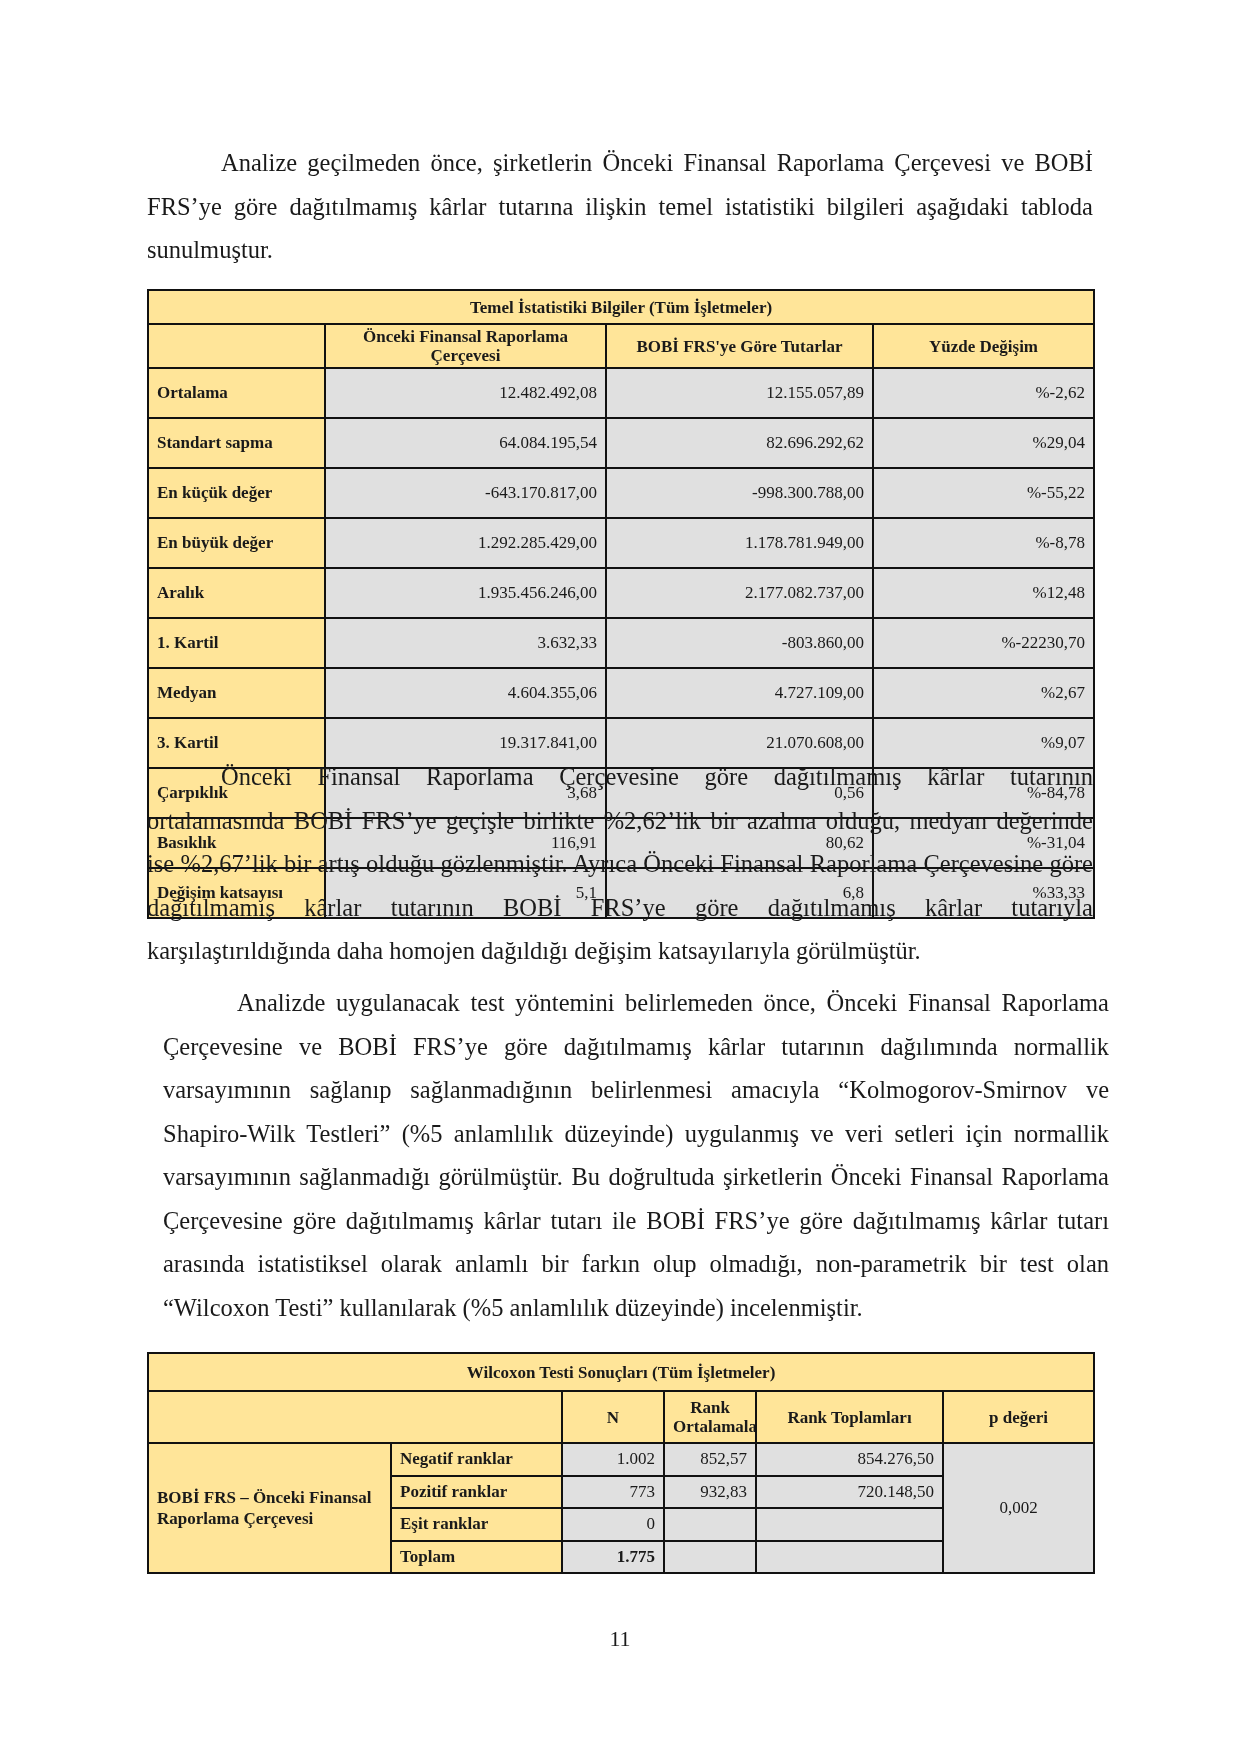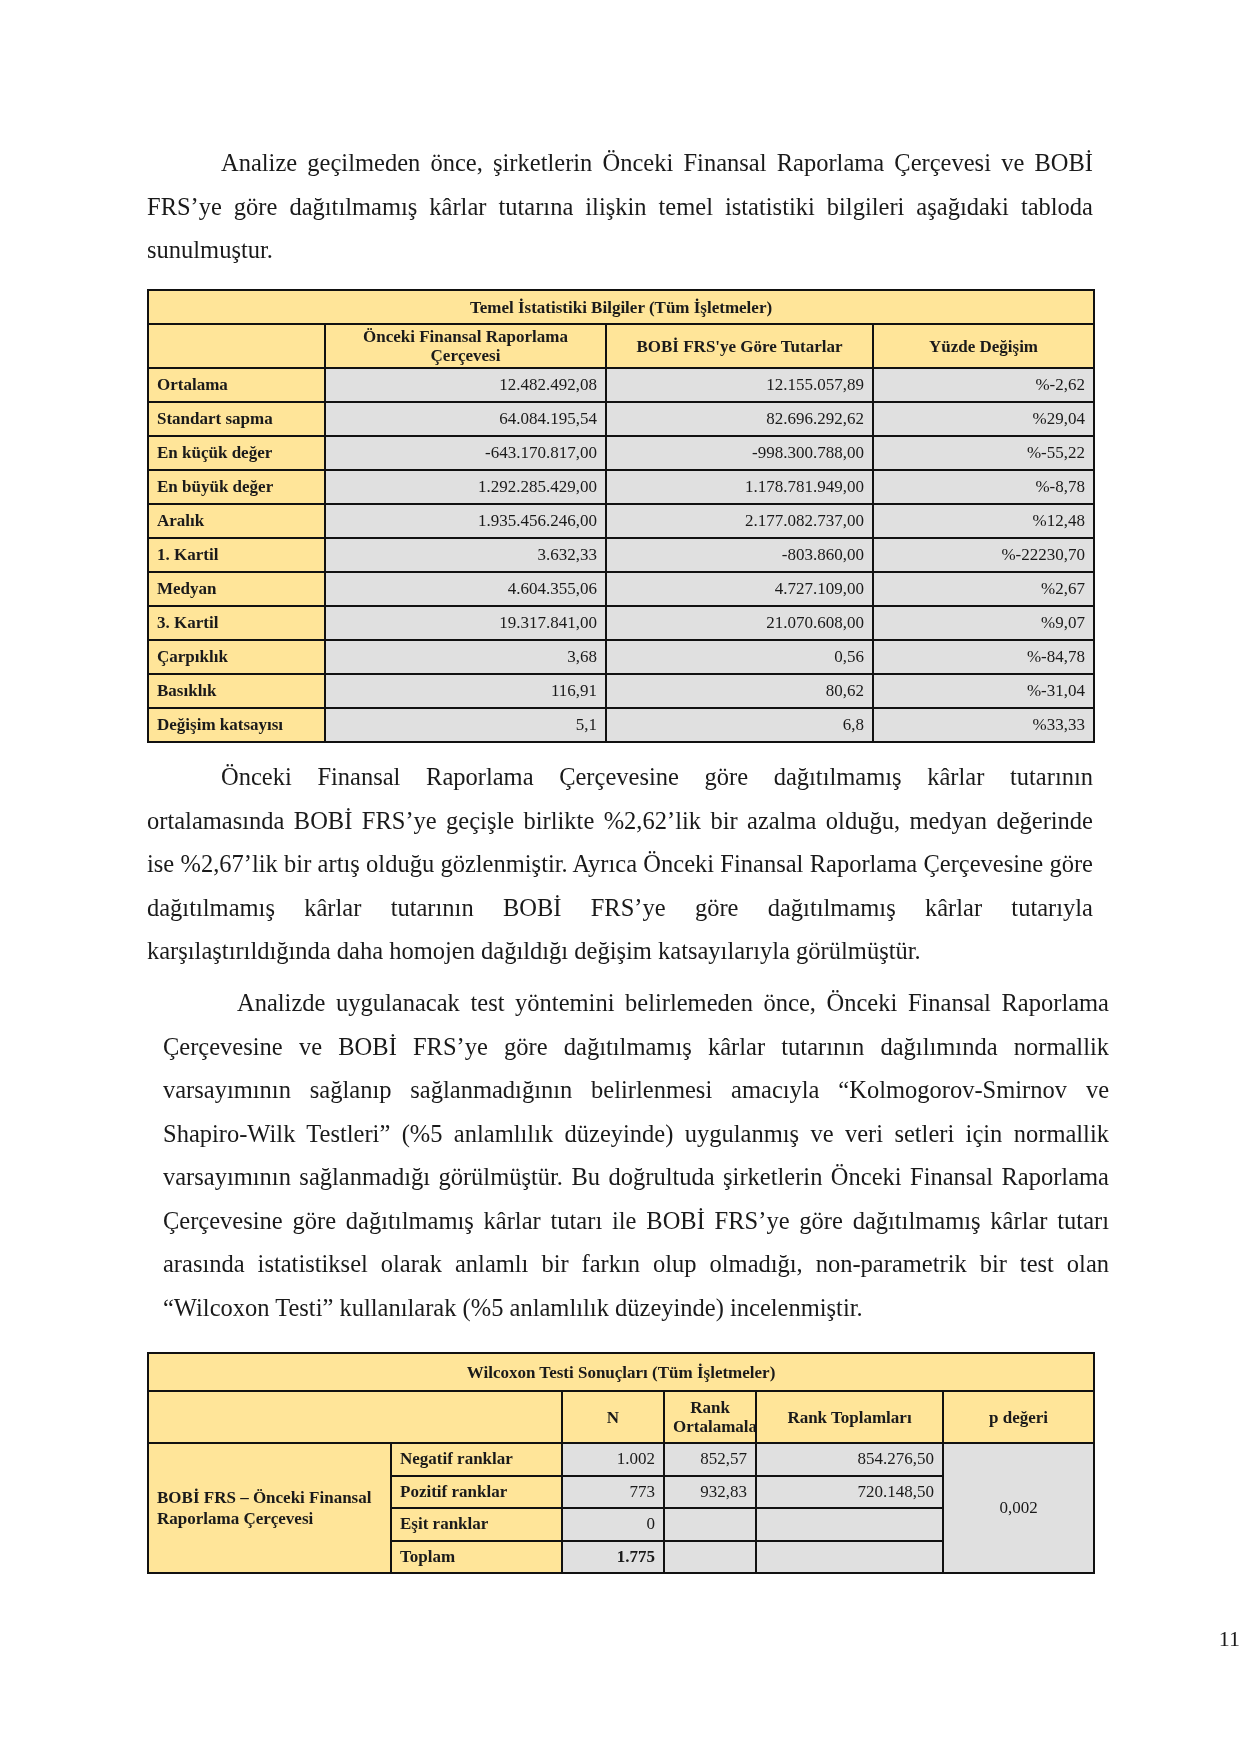--- a/index.html
+++ b/index.html
@@ -12,28 +12,28 @@
   #p2 { top: 755px; }
   #p3 { top: 981px; margin-left: 16px; }
   table { position: absolute; border-collapse: collapse; table-layout: fixed; }
   td, th { border: 2.5px solid #111; padding: 0 8px; box-sizing: border-box; overflow: hidden; white-space: nowrap; }
   .hd { background: #ffe599; font-weight: bold; text-align: center; font-size: 17px; line-height: 19px; }
   .lbl { background: #ffe599; font-weight: bold; text-align: left; font-size: 17px; }
   .val { background: #e0e0e0; text-align: right; font-size: 17px; }
   #t1 { left: 147px; top: 289px; width: 946px; }
   #t1 .title td { height: 34px; }
   #t1 .head td { height: 44px; white-space: normal; }
-  #t1 .row td { height: 34px; }
+  #t1 .row td { height: 50px; }
   #t2 { left: 147px; top: 1352px; width: 946px; }
   #t2 .title td { height: 38px; }
   #t2 .head td { height: 52px; white-space: normal; }
   #t2 .row td { height: 32.5px; }
   #t2 .group { white-space: normal; line-height: 21px; vertical-align: middle; }
   #t2 .pval { text-align: center; vertical-align: middle; }
-  #page-num { position: absolute; left: 0; width: 1240px; top: 1626px; text-align: right; font-size: 22px; }
+  #page-num { position: absolute; left: 0; width: 1240px; top: 1626px; text-align: center; font-size: 22px; }
 </style>
 </head>
 <body>
 
 <p class="para" id="p1"><span class="indent"></span><span>Analize geçilmeden önce, şirketlerin Önceki Finansal Raporlama Çerçevesi ve BOBİ FRS’ye göre dağıtılmamış kârlar tutarına ilişkin temel istatistiki bilgileri aşağıdaki tabloda sunulmuştur.</span></p>
 
 <table id="t1">
   <colgroup>
     <col style="width:177px">
       <col style="width:281px">

